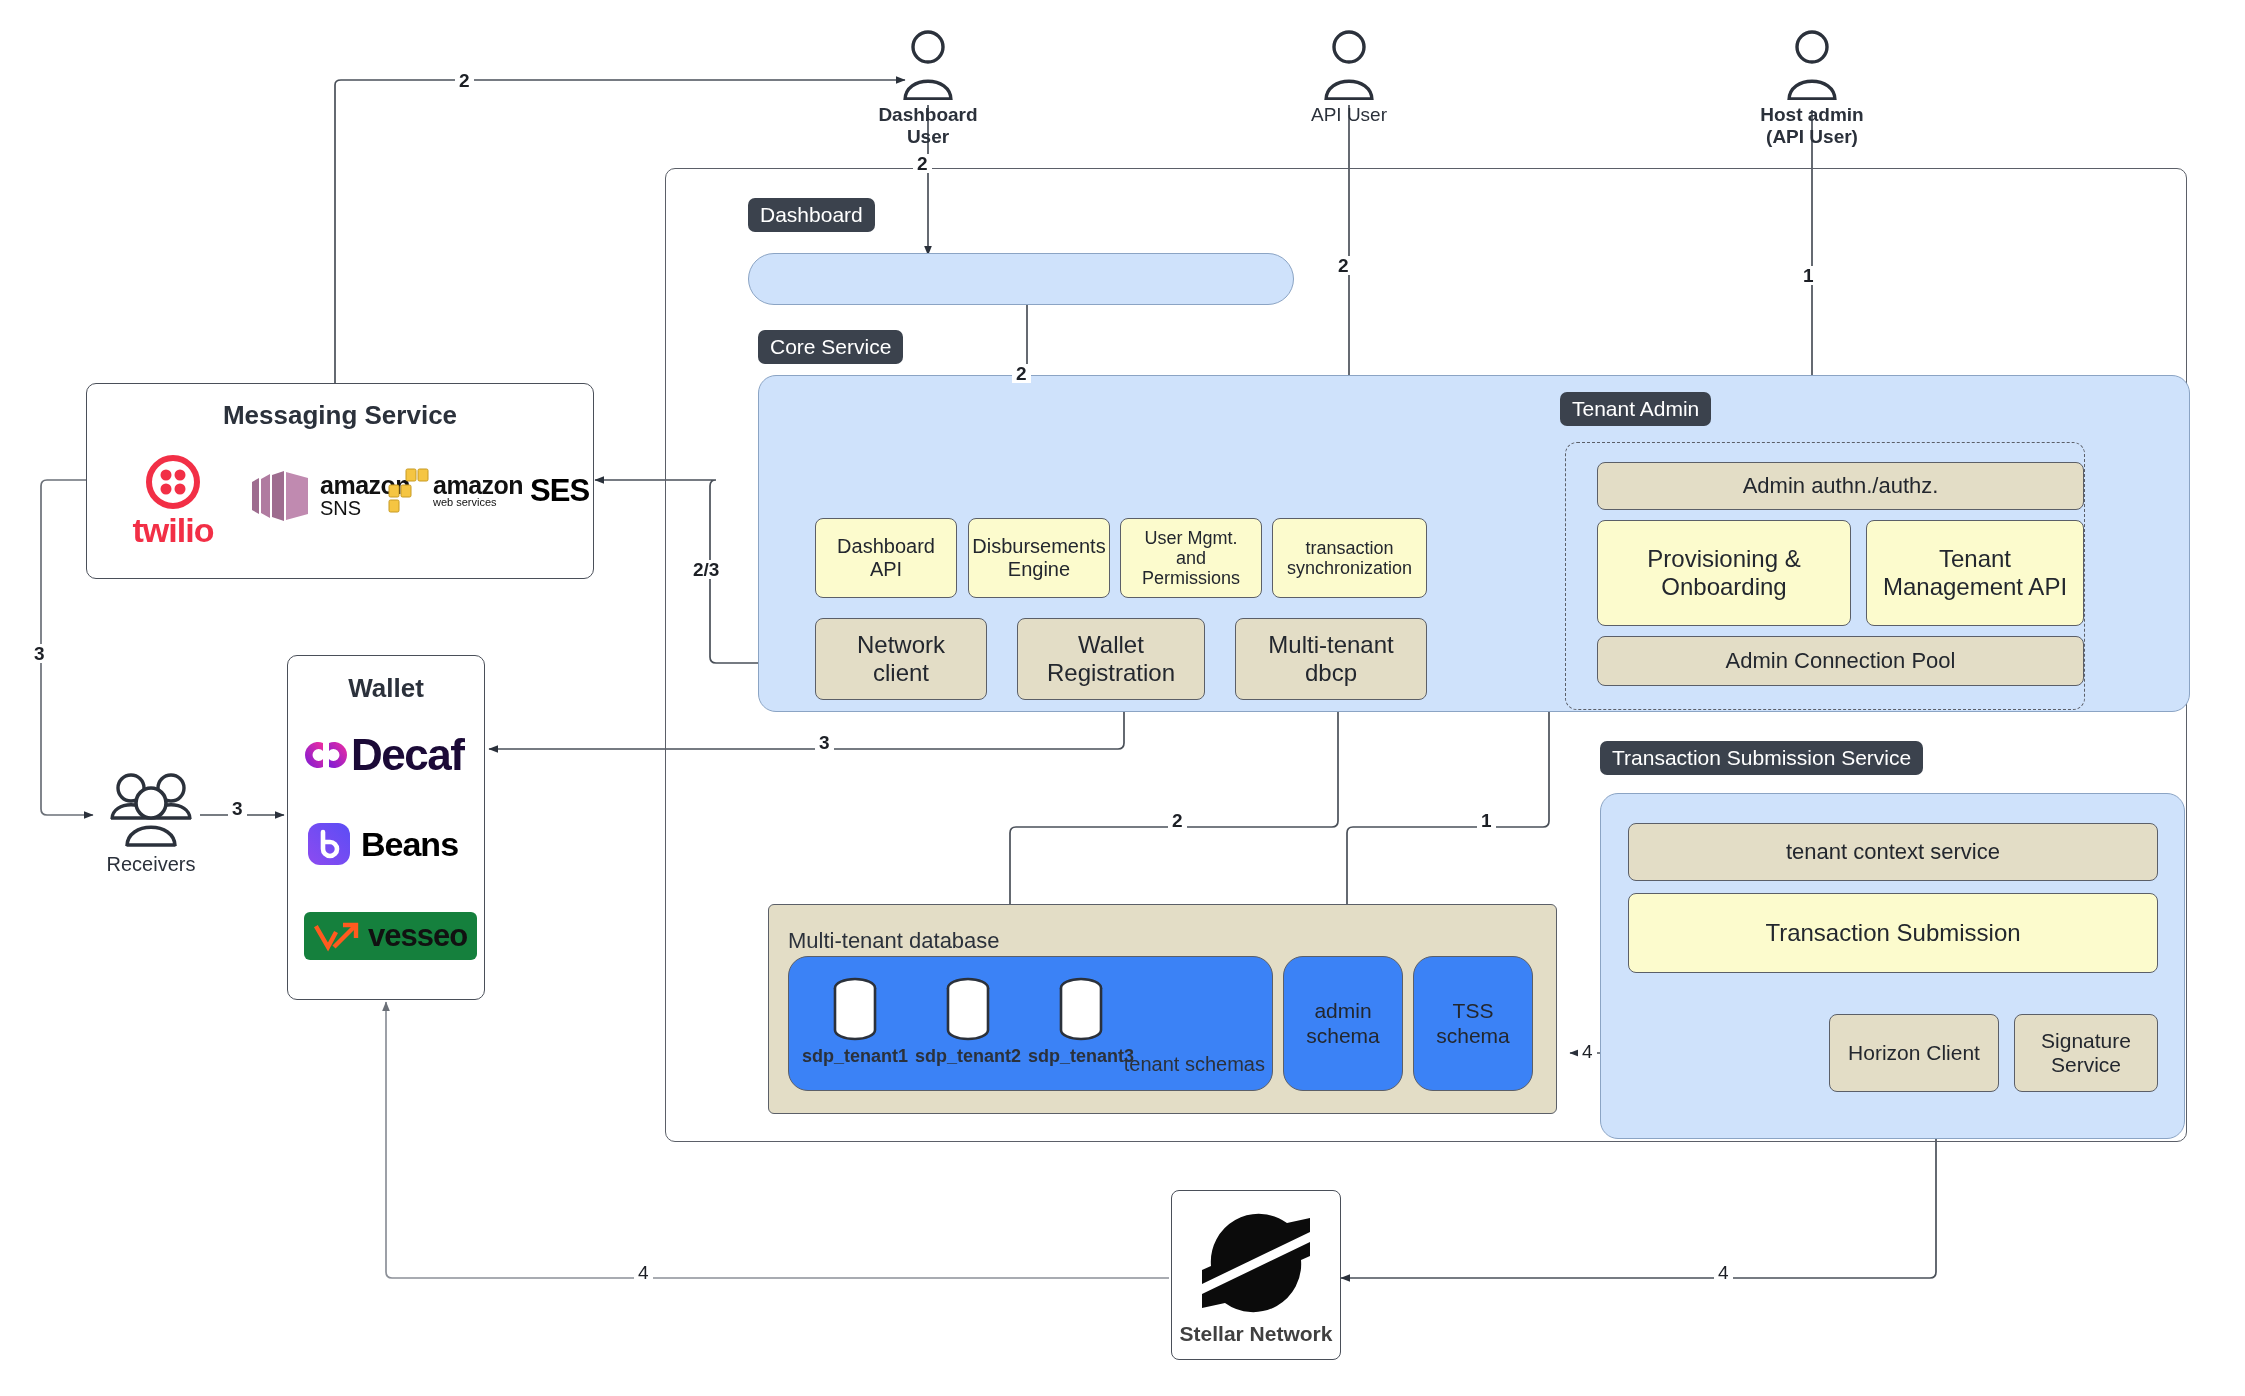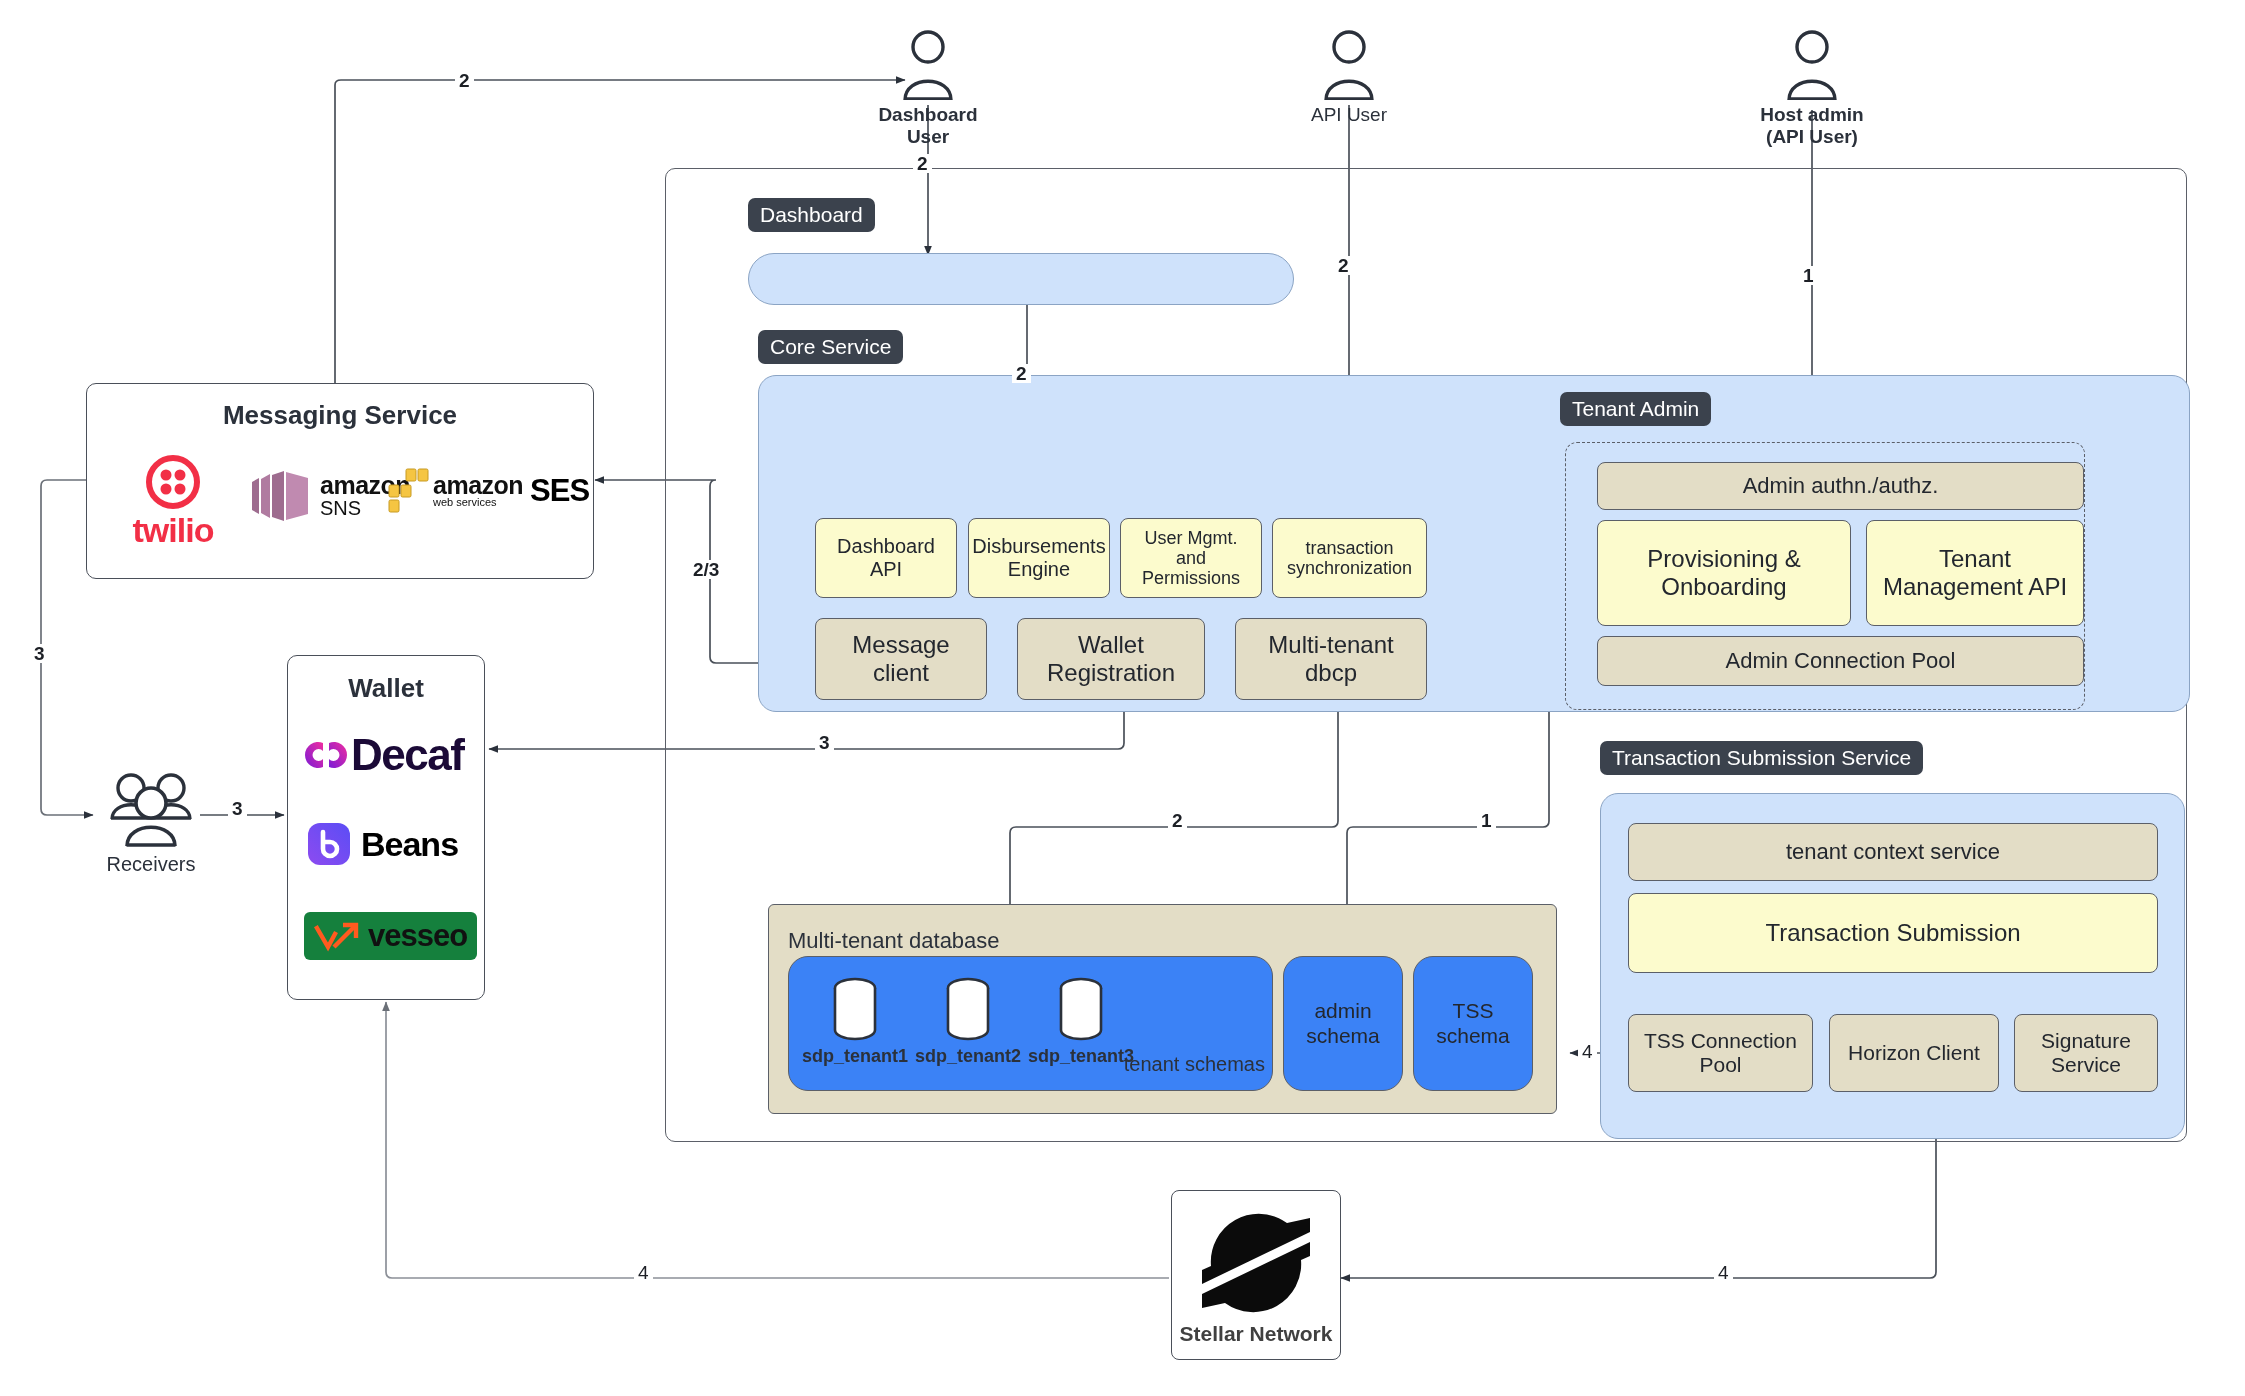--- a/index.html
+++ b/index.html
@@ -294,21 +294,21 @@
     <span class="lbl"><span>Disbursements</span><br><span>Engine</span></span>
   </div>
   <div class="node box yellow" style="left:1120px;top:518px;width:142px;height:80px;">
     <span class="lbl18"><span>User Mgmt.</span><br><span>and</span><br><span>Permissions</span></span>
   </div>
   <div class="node box yellow" style="left:1272px;top:518px;width:155px;height:80px;">
     <span class="lbl18"><span>transaction</span><br><span>synchronization</span></span>
   </div>
 
   <div class="node box tan" style="left:815px;top:618px;width:172px;height:82px;">
-    <span class="lbl24"><span>Message</span><br><span>client</span></span>
+    <span class="lbl24"><span>Network</span><br><span>client</span></span>
   </div>
   <div class="node box tan" style="left:1017px;top:618px;width:188px;height:82px;">
     <span class="lbl24"><span>Wallet</span><br><span>Registration</span></span>
   </div>
   <div class="node box tan" style="left:1235px;top:618px;width:192px;height:82px;">
     <span class="lbl24"><span>Multi-tenant</span><br><span>dbcp</span></span>
   </div>
 
   <div class="pill" style="left:1560px;top:392px;">Tenant Admin</div>
   <div class="node box dashed" style="left:1565px;top:442px;width:520px;height:268px;"></div>
@@ -327,23 +327,20 @@
   </div>
 
   <div class="pill" style="left:1600px;top:741px;">Transaction Submission Service</div>
   <div class="node box blue" style="left:1600px;top:793px;width:585px;height:346px;"></div>
 
   <div class="node box tan" style="left:1628px;top:823px;width:530px;height:58px;">
     <span class="lbl22">tenant context service</span>
   </div>
   <div class="node box yellow" style="left:1628px;top:893px;width:530px;height:80px;">
     <span class="lbl24">Transaction Submission</span>
-  </div>
-  <div class="node box tan" style="left:1628px;top:1014px;width:185px;height:78px;">
-    <span class="lbl21"><span>TSS Connection</span><br><span>Pool</span></span>
   </div>
   <div class="node box tan" style="left:1829px;top:1014px;width:170px;height:78px;">
     <span class="lbl21">Horizon Client</span>
   </div>
   <div class="node box tan" style="left:2014px;top:1014px;width:144px;height:78px;">
     <span class="lbl21"><span>Signature</span><br><span>Service</span></span>
   </div>
 
   <div class="node box tan" style="left:768px;top:904px;width:789px;height:210px;border-radius:6px;"></div>
   <div style="position:absolute;left:788px;top:928px;font-size:22px;color:#2b313b;">Multi-tenant database</div>

